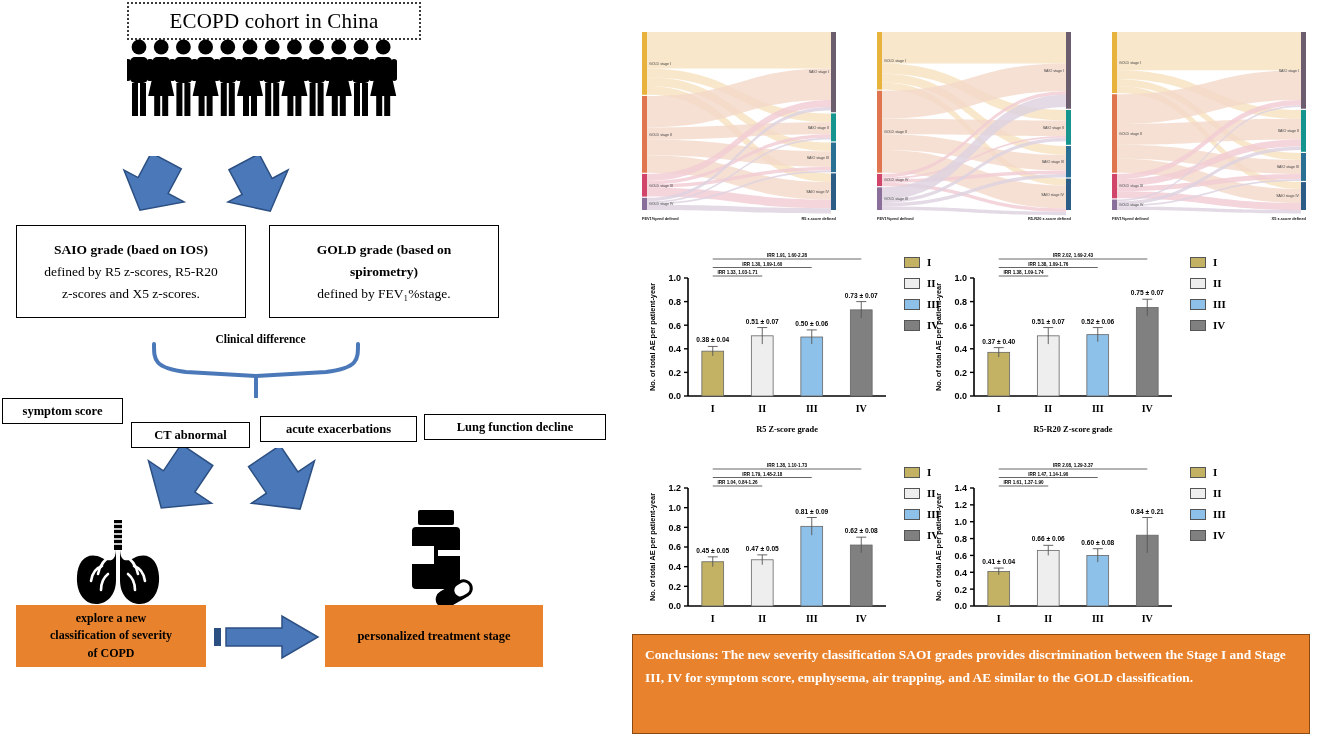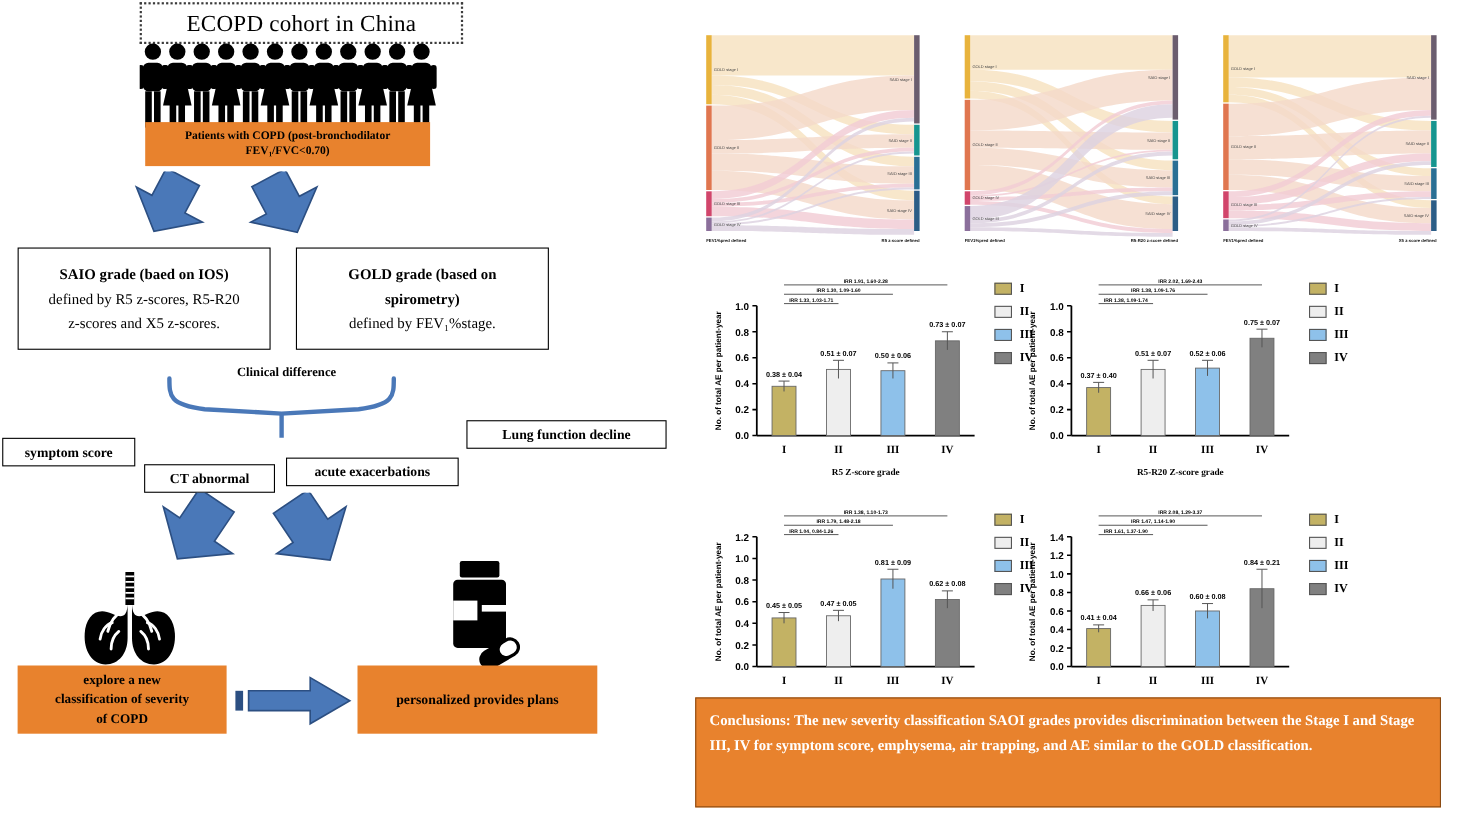--- a/index.html
+++ b/index.html
@@ -36,21 +36,21 @@
 
   #clin-diff{position:absolute;left:193px;top:333px;width:135px;text-align:center;
      font-size:11.5px;font-weight:bold;}
 
   .obox{position:absolute;border:1.5px solid #000;background:#fff;height:24px;
      display:flex;align-items:center;justify-content:center;
      font-size:12.5px;font-weight:bold;}
   #o1{left:2px;top:398px;width:119px;}
   #o2{left:131px;top:398px;width:117px;margin-top:24px;}
   #o3{left:260px;top:416px;width:155px;}
-  #o4{left:424px;top:382px;width:180px;}
+  #o4{left:424px;top:414px;width:180px;}
 
   #explore{position:absolute;left:16px;top:605px;width:190px;height:62px;
      font-size:12px;line-height:1.45;}
   #personal{position:absolute;left:325px;top:605px;width:218px;height:62px;
      font-size:12.5px;}
 
   .icon-lungs{position:absolute;left:72px;top:518px;width:92px;height:90px;}
   .icon-meds{position:absolute;left:404px;top:508px;width:72px;height:100px;}
 
   
@@ -167,26 +167,20 @@
           <rect x="247.2" y="19" width="18" height="26" rx="5"></rect>
           <polygon points="247.2,40 265.2,40 269.2,58 243.2,58"></polygon>
           <rect x="249.2" y="45" width="6" height="33"></rect>
           <rect x="257.2" y="45" width="6" height="33"></rect>
           <rect x="242.2" y="21" width="6" height="22" rx="3"></rect>
           <rect x="264.2" y="21" width="6" height="22" rx="3"></rect>
         </g>
     </svg>
   </div>
 
-  <div id="patients" class="orange-box">
-    <div>
-      <div>Patients with COPD (post-bronchodilator</div>
-      <div>FEV₁/FVC&lt;0.70)</div>
-    </div>
-  </div>
 
   <svg class="blue-arrow" style="left:118px;top:156px;" width="90" height="62">
     <polygon points="18,2 52,2 52,30 70,30 35,58 2,30 18,30" fill="#4a78b8" stroke="#2c4f82" stroke-width="1.5" transform="rotate(28 36 30)"></polygon>
   </svg>
   <svg class="blue-arrow" style="left:222px;top:156px;" width="90" height="62">
     <polygon points="18,2 52,2 52,30 70,30 35,58 2,30 18,30" fill="#4a78b8" stroke="#2c4f82" stroke-width="1.5" transform="rotate(-28 36 30)"></polygon>
   </svg>
 
   <div class="wbox" id="saio-box">
     <div class="ln l1">SAIO grade (baed on IOS)</div>
@@ -270,21 +264,21 @@
       <div>of COPD</div>
     </div>
   </div>
 
   <svg class="blue-arrow" style="left:212px;top:608px;" width="112" height="56">
     <rect x="2" y="20" width="7" height="18" fill="#2c4f82"></rect>
     <polygon points="14,20 70,20 70,8 106,29 70,50 70,38 14,38" fill="#4a78b8" stroke="#2c4f82" stroke-width="1.5"></polygon>
   </svg>
 
   <div id="personal" class="orange-box">
-    <span>personalized provides plans</span>
+    <span>personalized treatment stage</span>
   </div>
 </div>
 
 <div id="right">
 
   <div class="sankey" id="sankey-0" style="left:8px;">
       <svg viewBox="0 0 222 215" width="222" height="215">
         <path d="M19,4 C111,4 111,4 203,4 L203,40.62399999999999 C111,40.62399999999999 111,40.62399999999999 19,40.62399999999999 Z" fill="#f6e2c0" opacity="0.82"></path>
         <path d="M19,40.62399999999999 C111,40.62399999999999 111,85.424 203,85.424 L203,94.144 C111,94.144 111,49.34399999999999 19,49.34399999999999 Z" fill="#f6e2c0" opacity="0.82"></path>
         <path d="M19,49.34399999999999 C111,49.34399999999999 111,114.528 203,114.528 L203,123.248 C111,123.248 111,58.063999999999986 19,58.063999999999986 Z" fill="#f6e2c0" opacity="0.82"></path>

